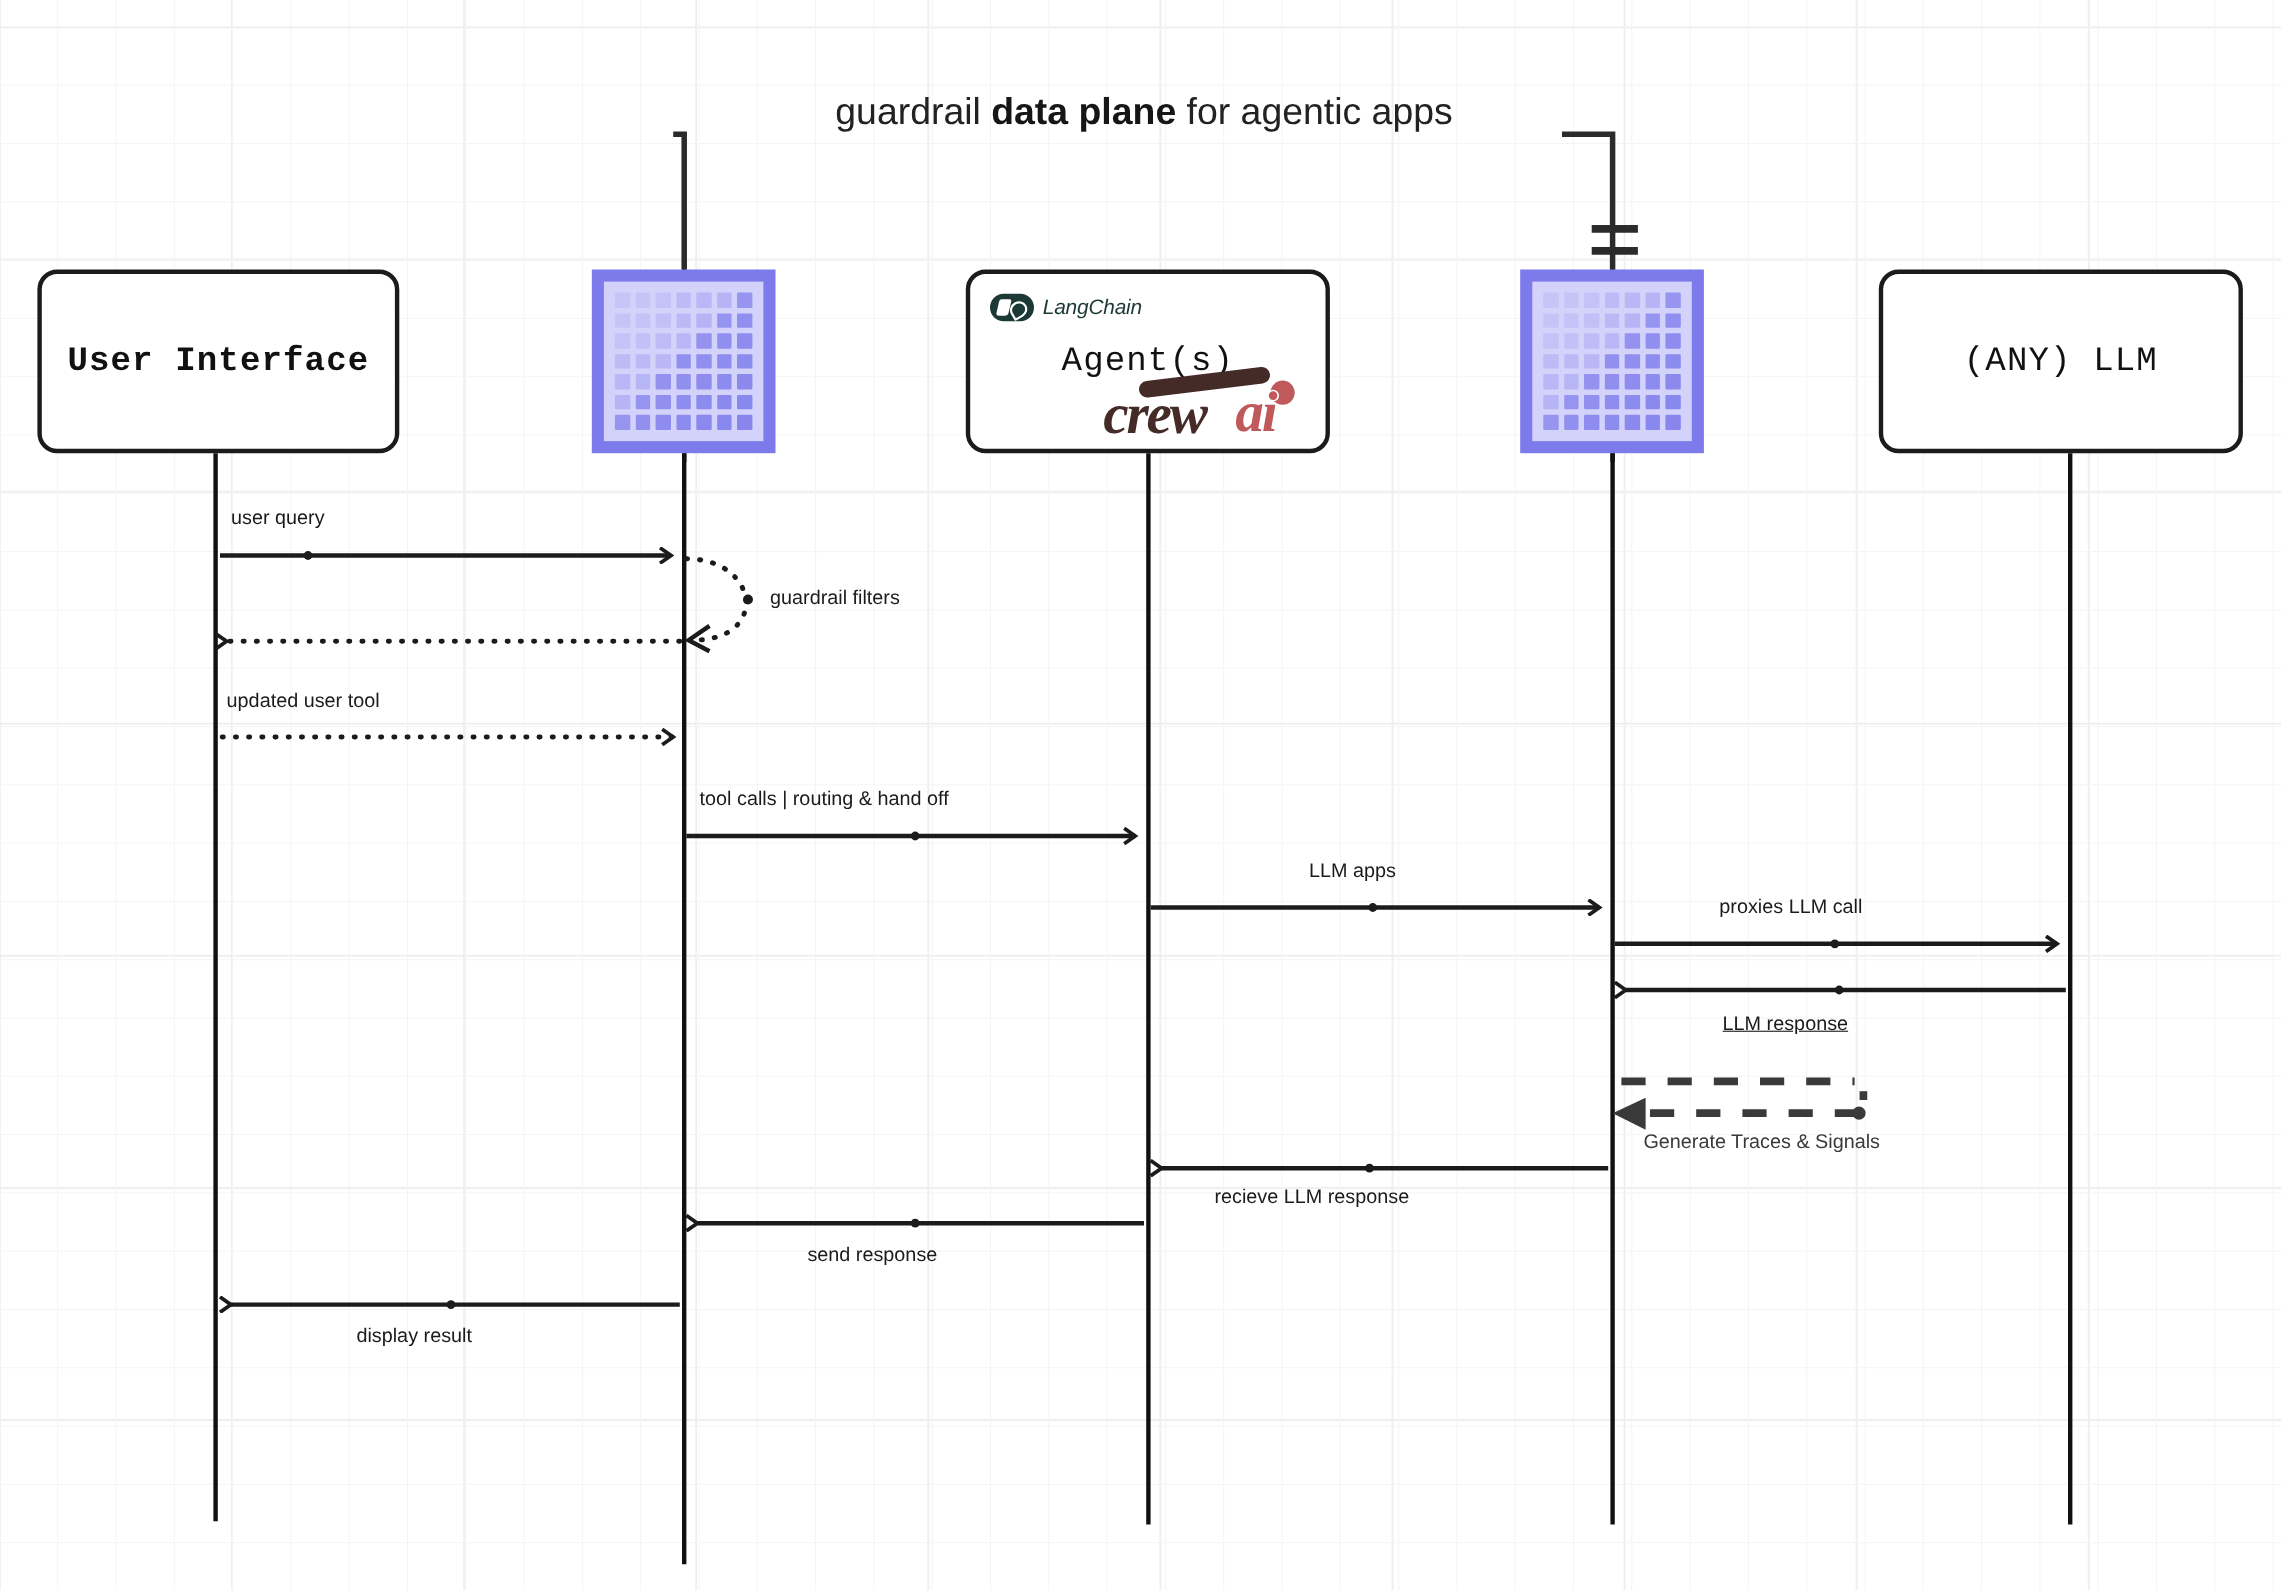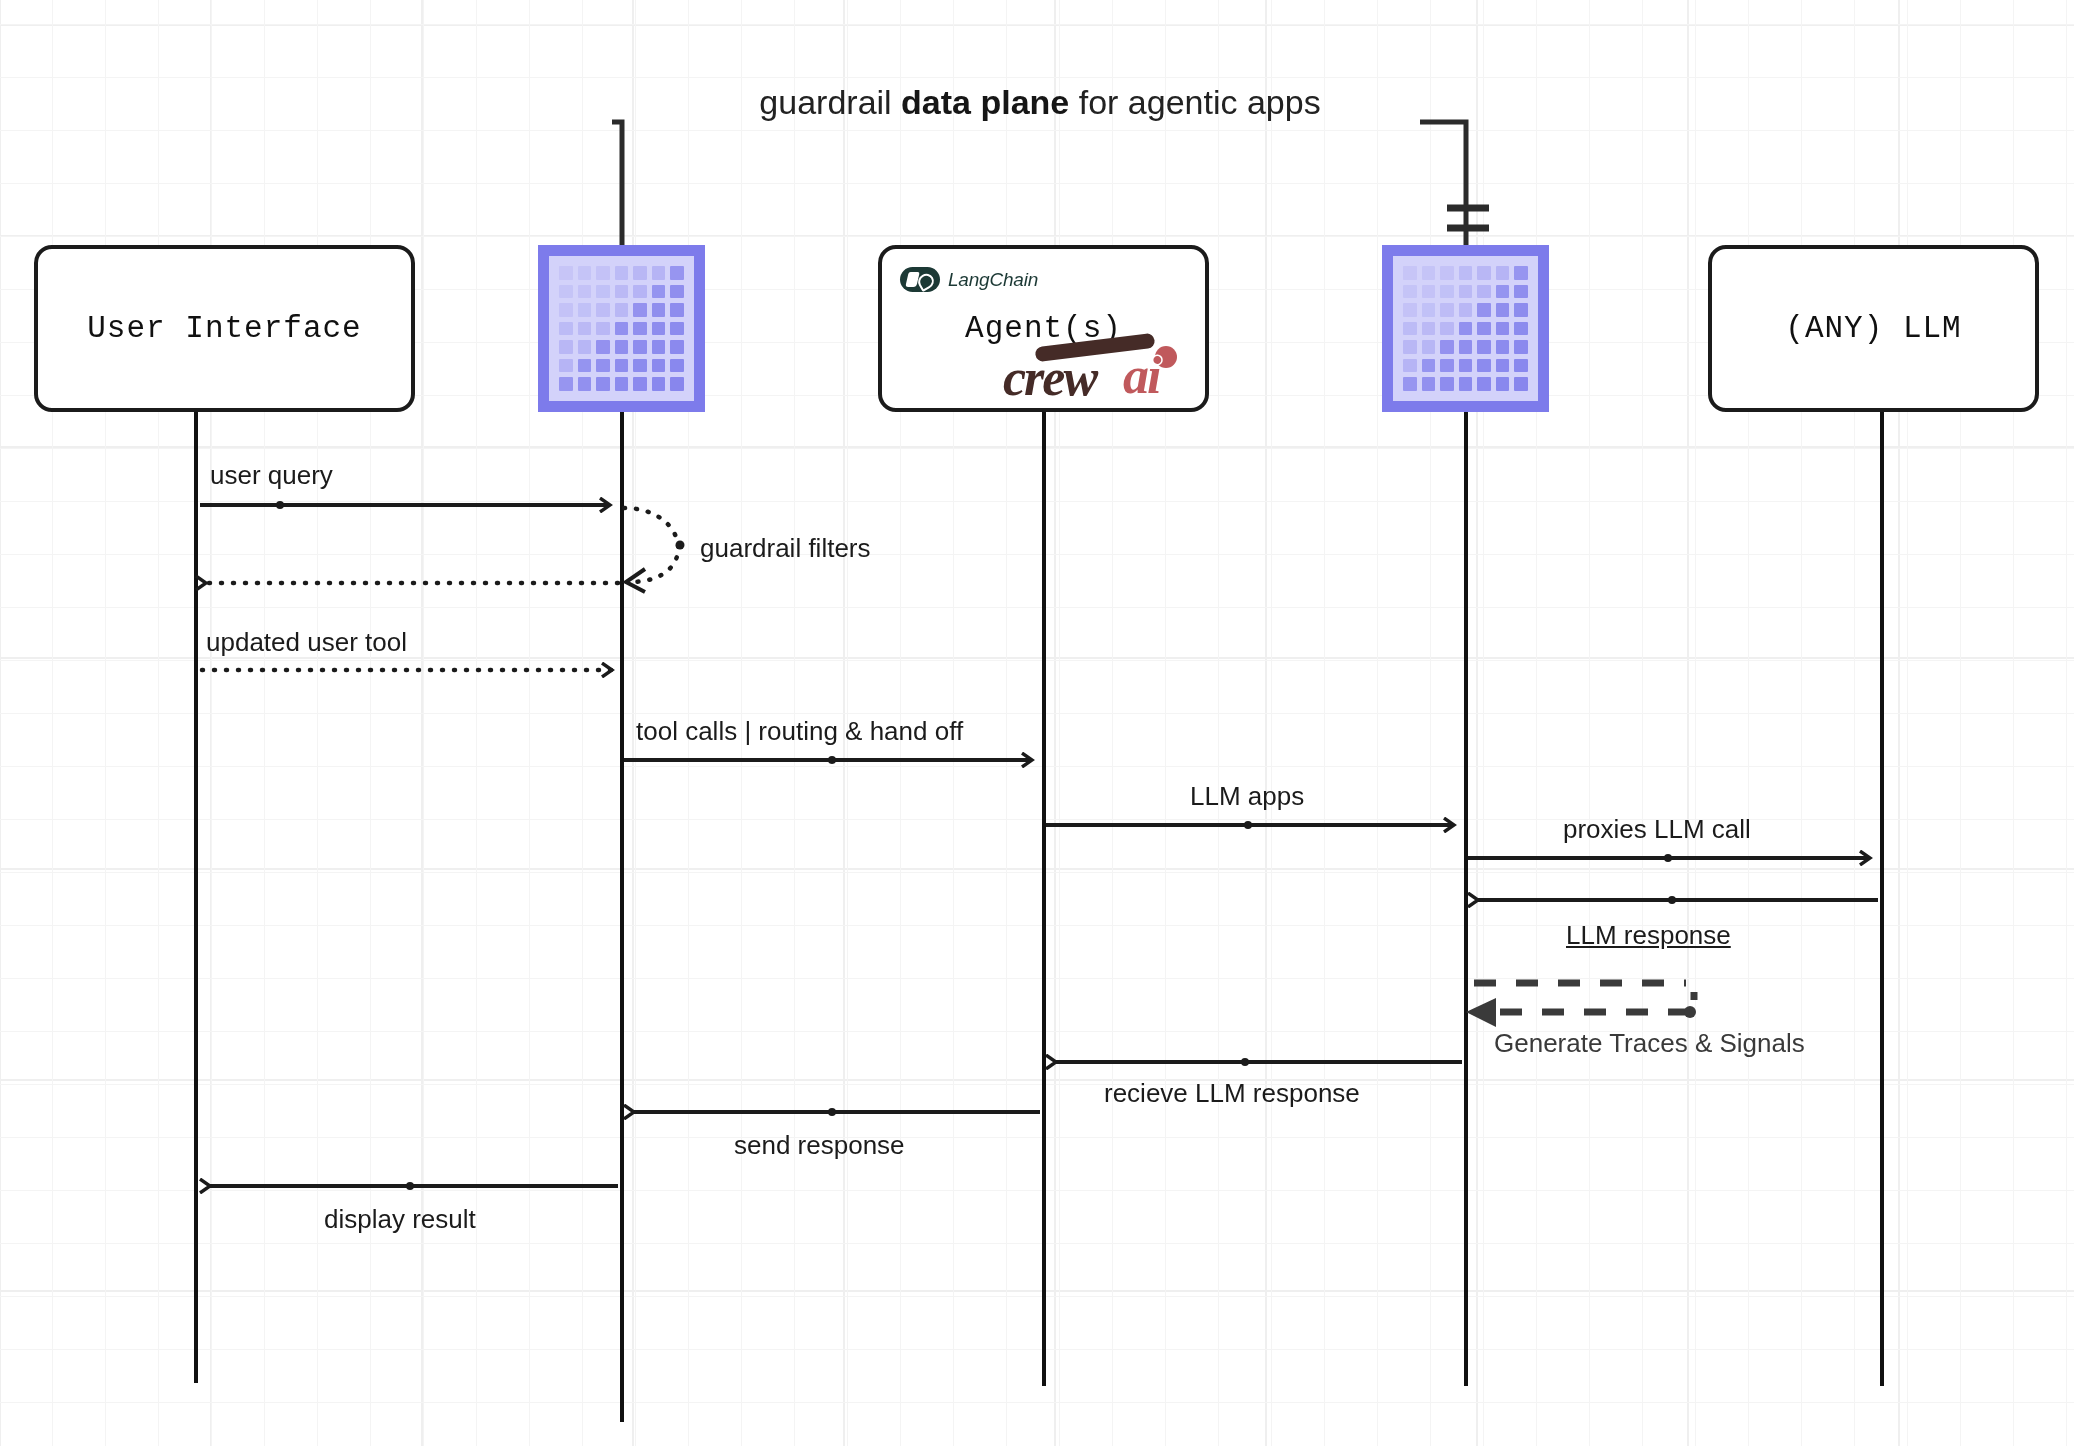--- a/index.html
+++ b/index.html
@@ -74,21 +74,21 @@
     font-size: 34px;
     line-height: 1.35;
     color: #222222;
     font-family: "Liberation Sans", sans-serif;
     white-space: nowrap;
   }
   .title b { font-weight: bold; color: #161616; }
   
   .msg {
     position: absolute;
-    font-size: 26px;
+    font-size: 18px;
     color: #1b1b1b;
     font-family: "Liberation Sans", sans-serif;
     white-space: nowrap;
   }
   .msg.gray { color: #3a3a3a; }
   
   .lc-logo {
     position: absolute;
     display: flex;
     align-items: center;
@@ -258,21 +258,21 @@
       <circle cx="410" cy="1186" r="4" fill="#1b1b1b"></circle>
     </g>
   </svg>
 
   <div class="title" style="left:600px; top:80px; width:880px;">
     <div>
       <span>guardrail </span><b>data plane</b><span> for agentic apps</span>
     </div>
   </div>
 
-  <div class="box" style="left:34px; top:245px; width:381px; height:167px;">
+  <div class="box" style="left:34px; top:245px; width:329px; height:167px;font-weight:bold;">
     <span class="box-label">User Interface</span>
   </div>
 
   <div class="plano-icon" style="left:538px; top:245px; width:167px; height:167px;">
     <div class="plano-inner">
       <span class="plano-cell" style="opacity:.14"></span>
         <span class="plano-cell" style="opacity:.16"></span>
         <span class="plano-cell" style="opacity:.18"></span>
         <span class="plano-cell" style="opacity:.26"></span>
         <span class="plano-cell" style="opacity:.30"></span>

